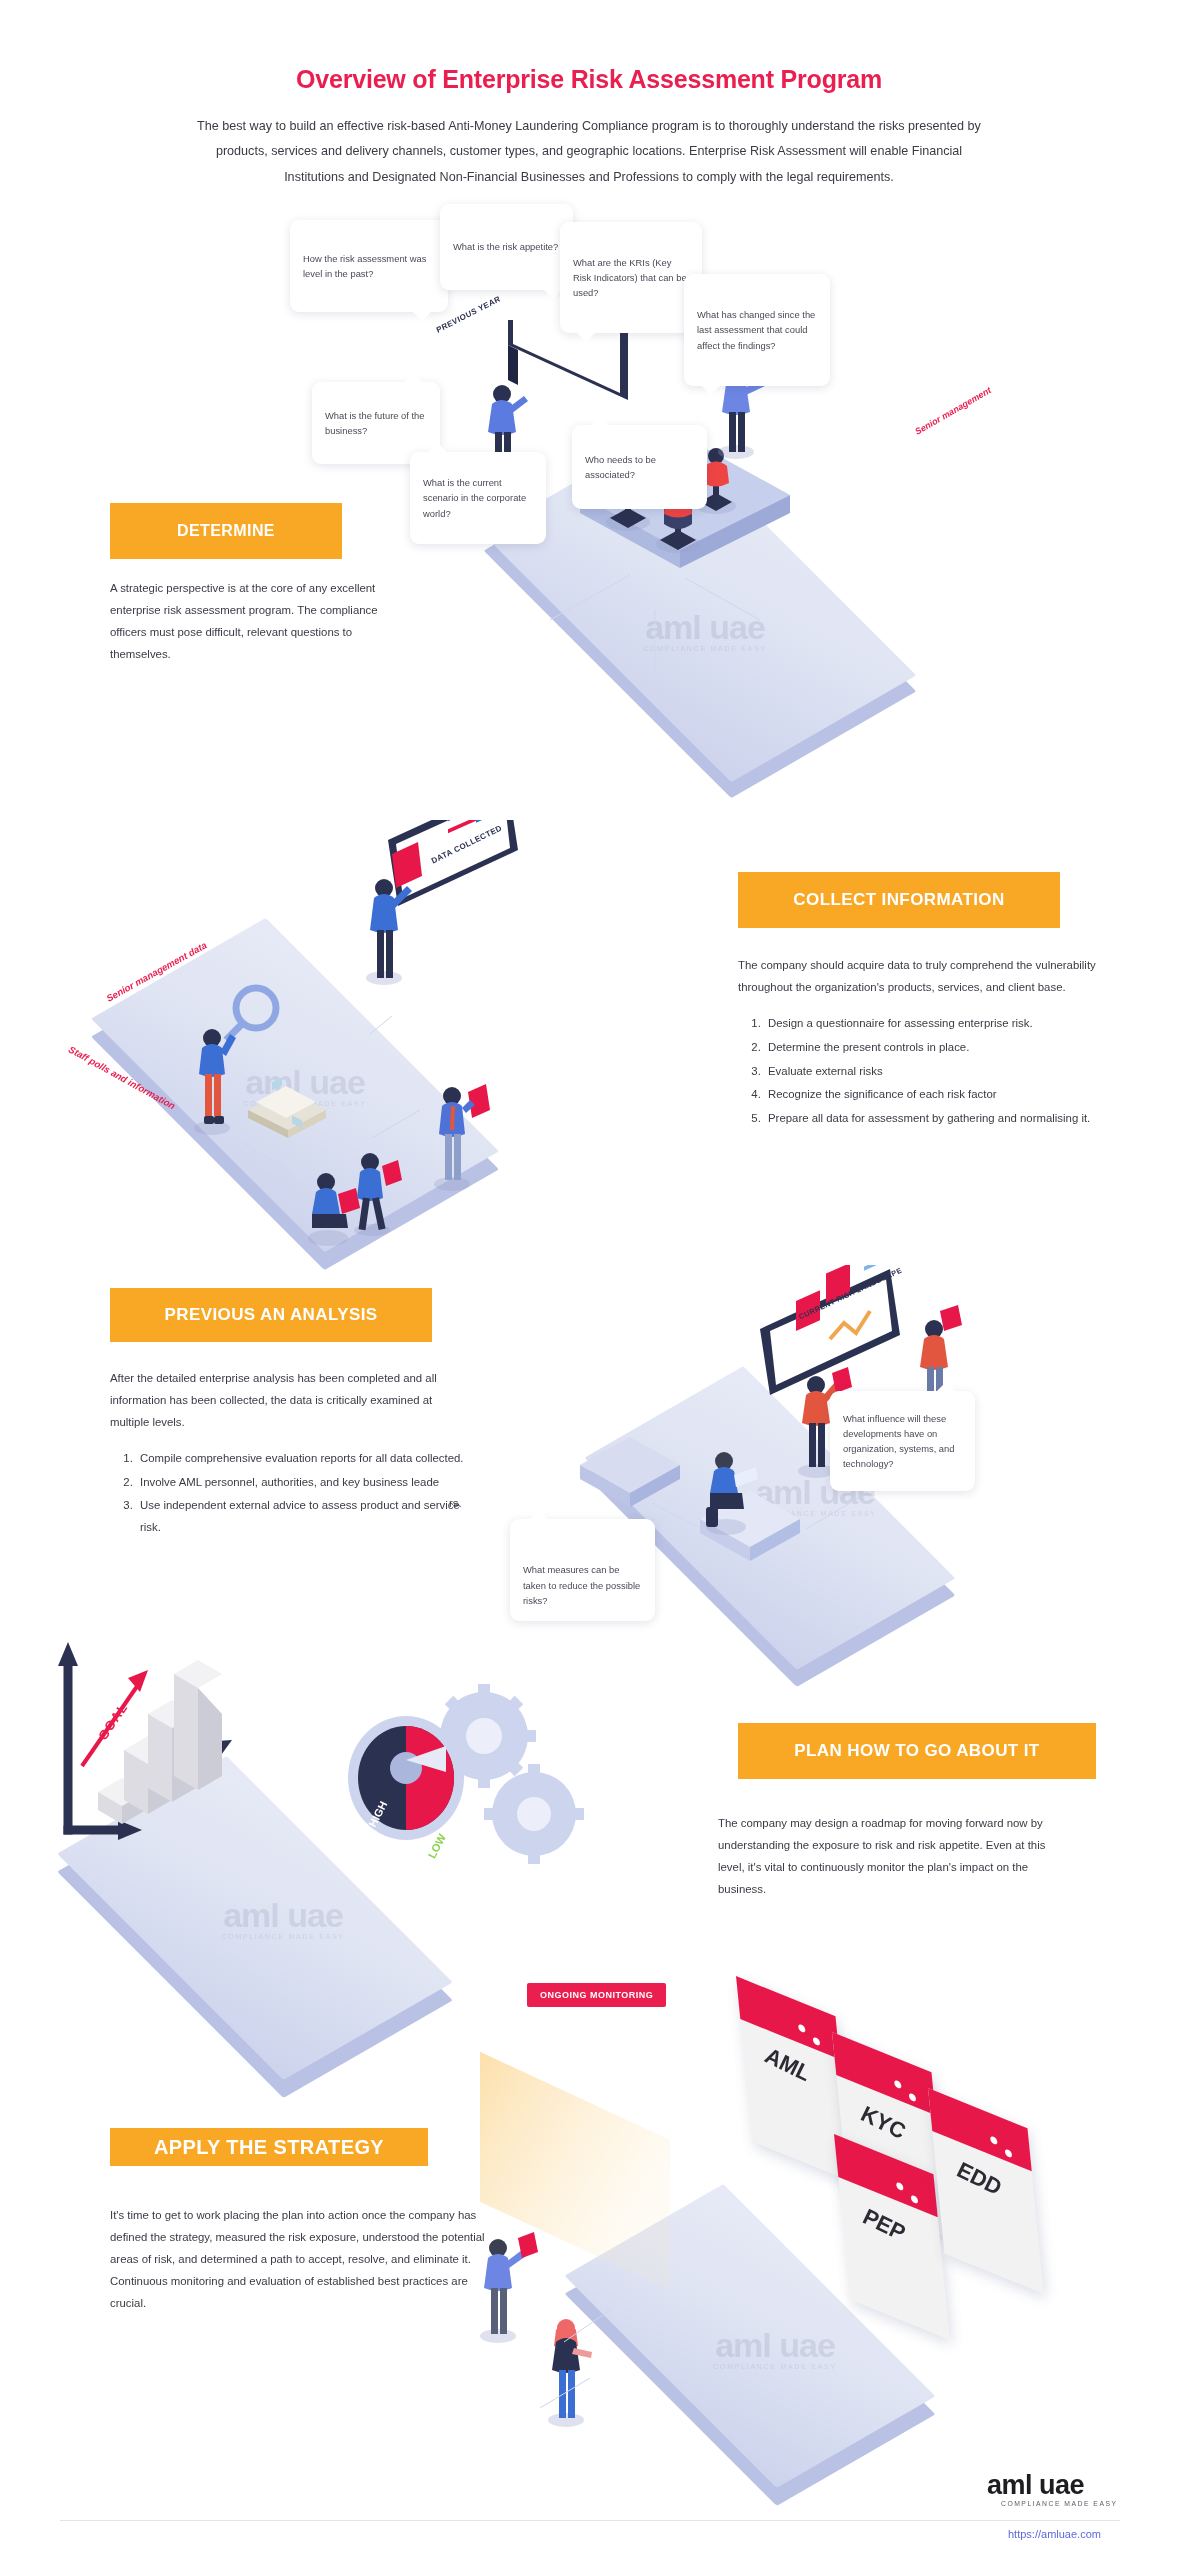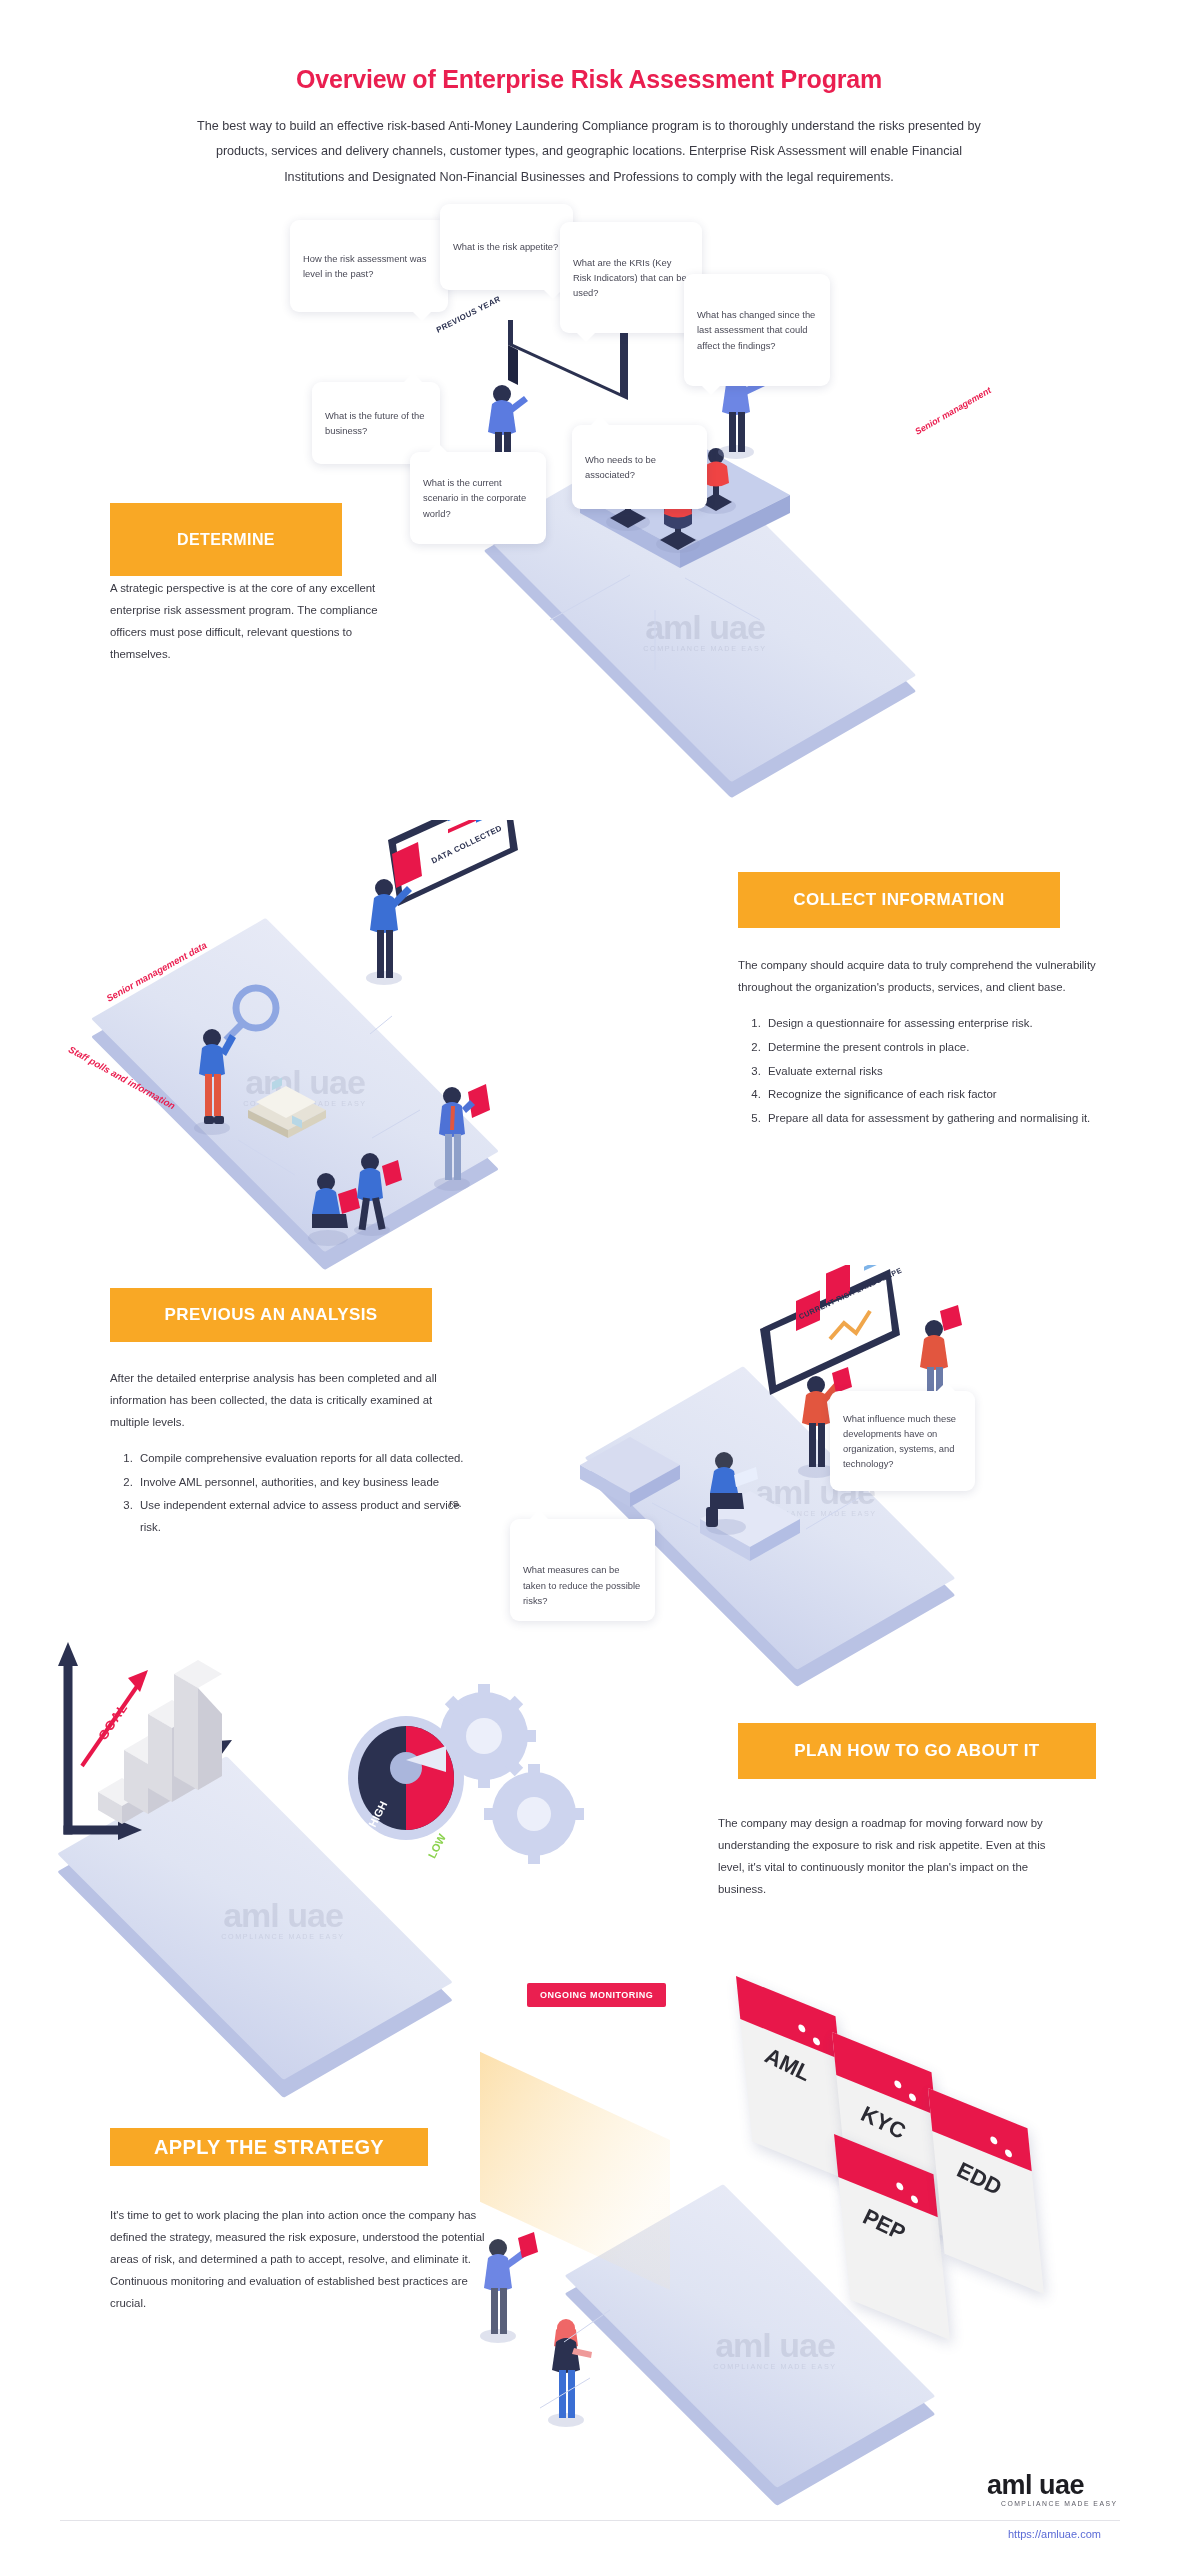--- a/index.html
+++ b/index.html
@@ -124,21 +124,21 @@
   .footer-url { position:absolute; font-size:11px; color:#5b6bd6; }
 </style>
 </head>
 <body>
 
 <div class="page">
 
   <div class="hero-title">Overview of Enterprise Risk Assessment Program</div>
   <div class="hero-sub">The best way to build an effective risk-based Anti-Money Laundering Compliance program is to thoroughly understand the risks presented by products, services and delivery channels, customer types, and geographic locations. Enterprise Risk Assessment will enable Financial Institutions and Designated Non-Financial Businesses and Professions to comply with the legal requirements.</div>
 
-  <div class="chip" style="left:110px; top:503px; width:232px; height:73px; font-size:16px;">
+  <div class="chip" style="left:110px; top:503px; width:232px; height:56px; font-size:16px;">
     <span>DETERMINE</span>
   </div>
   <div class="body-text" style="left:110px; top:578px; width:300px;">
     <p>A strategic perspective is at the core of any excellent enterprise risk assessment program. The compliance officers must pose difficult, relevant questions to themselves.</p>
   </div>
 
   <div class="iso-wrap" style="left:430px; top:320px; width:730px; height:500px;">
 
     <div class="plat-side" style="left:95px; top:126px; width:350px; height:350px;"></div>
     <div class="plat" style="left:95px; top:110px; width:350px; height:350px;"></div>
@@ -439,21 +439,21 @@
 
       <g stroke="#cfd6ee" stroke-width="1" fill="none">
         <line x1="132" y1="238" x2="178" y2="262"></line>
         <line x1="286" y1="264" x2="340" y2="232"></line>
       </g>
     </svg>
 
     <div class="iso-label-dark" style="left:274px; top:24px; transform: rotate(-25deg); font-size:7.4px;">CURRENT RISK LANDSCAPE</div>
 
     <div class="bubble tail-tr" style="left:310px; top:126px; width:145px; height:100px;">
-      <span>What influence much these developments have on organization, systems, and technology?</span>
+      <span>What influence will these developments have on organization, systems, and technology?</span>
     </div>
     <div class="bubble tail-tl" style="left:-10px; top:254px; width:145px; height:102px;align-items:flex-end;">
       <span>What measures can be taken to reduce the possible risks?</span>
     </div>
   </div>
 
   <div class="chip" style="left:738px; top:1723px; width:358px; height:56px; font-size:17px;">
     <span>PLAN HOW TO GO ABOUT IT</span>
   </div>
   <div class="body-text" style="left:718px; top:1813px; width:350px;">

